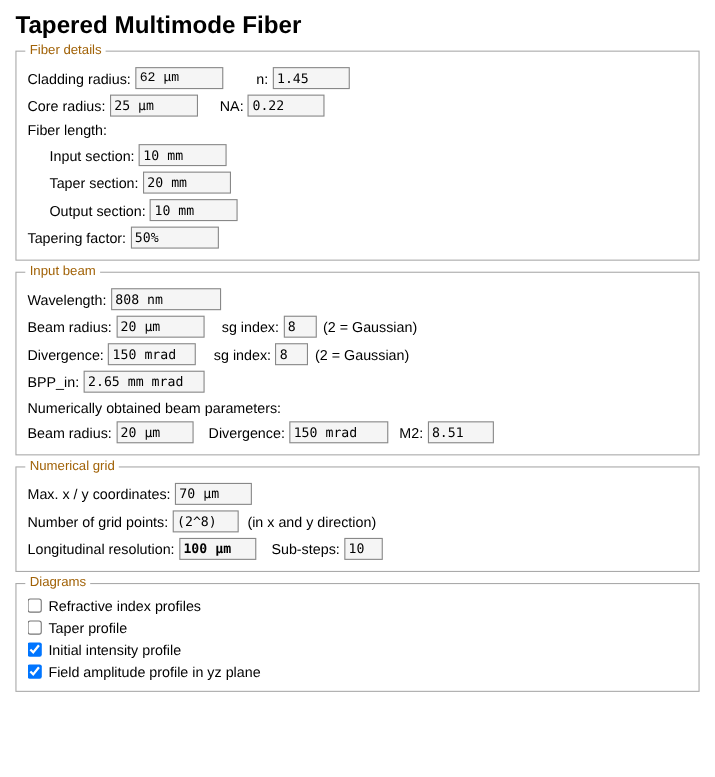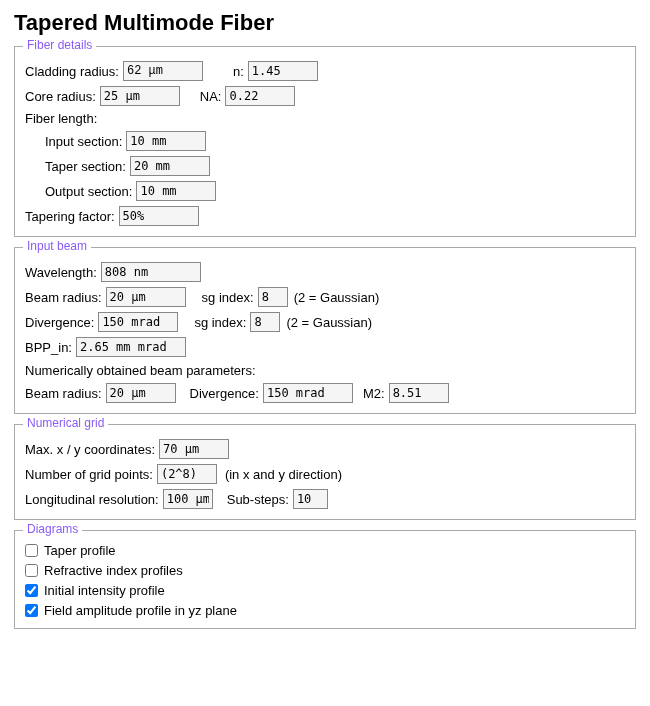--- a/index.html
+++ b/index.html
@@ -22,21 +22,21 @@
       padding: 6px 10px 10px 10px;
       position: relative;
     }
     .section-title {
       position: absolute;
       top: -9px;
       left: 8px;
       background: #fff;
       padding: 0 4px;
       font-size: 12px;
-      color: #8b5cf6;
+      color: #a16207;
     }
     .row {
       display: flex;
       align-items: center;
       margin-top: 5px;
       flex-wrap: wrap;
     }
     .label {
       white-space: nowrap;
       margin-right: 4px;
@@ -166,36 +166,36 @@
   </div>
 
   <div class="row">
     <span class="label">Number of grid points:</span>
     <input type="text" style="width: 60px;" value="(2^8)">
     <span style="margin-left:8px;">(in x and y direction)</span>
   </div>
 
   <div class="row">
     <span class="label">Longitudinal resolution:</span>
-    <input type="text" style="width: 50px;" value="100 μm">
+    <input type="text" style="width: 70px; font-weight: bold;" value="100 μm">
     <span style="margin-left:14px;" class="label">Sub-steps:</span>
     <input type="text" style="width: 35px;" value="10">
   </div>
 </div>
 
 <div class="section">
   <span class="section-title">Diagrams</span>
   <div id="diagrams-container" style="margin-top:6px;">
       <div class="checkbox-row">
         <input type="checkbox" style="">
+        <span>Refractive index profiles</span>
+      </div>
+      <div class="checkbox-row">
+        <input type="checkbox" style="">
         <span>Taper profile</span>
-      </div>
-      <div class="checkbox-row">
-        <input type="checkbox" style="">
-        <span>Refractive index profiles</span>
       </div>
       <div class="checkbox-row">
         <input type="checkbox" checked="" style="">
         <span>Initial intensity profile</span>
       </div>
       <div class="checkbox-row">
         <input type="checkbox" checked="" style="">
         <span>Field amplitude profile in yz plane</span>
       </div>
     </div>

